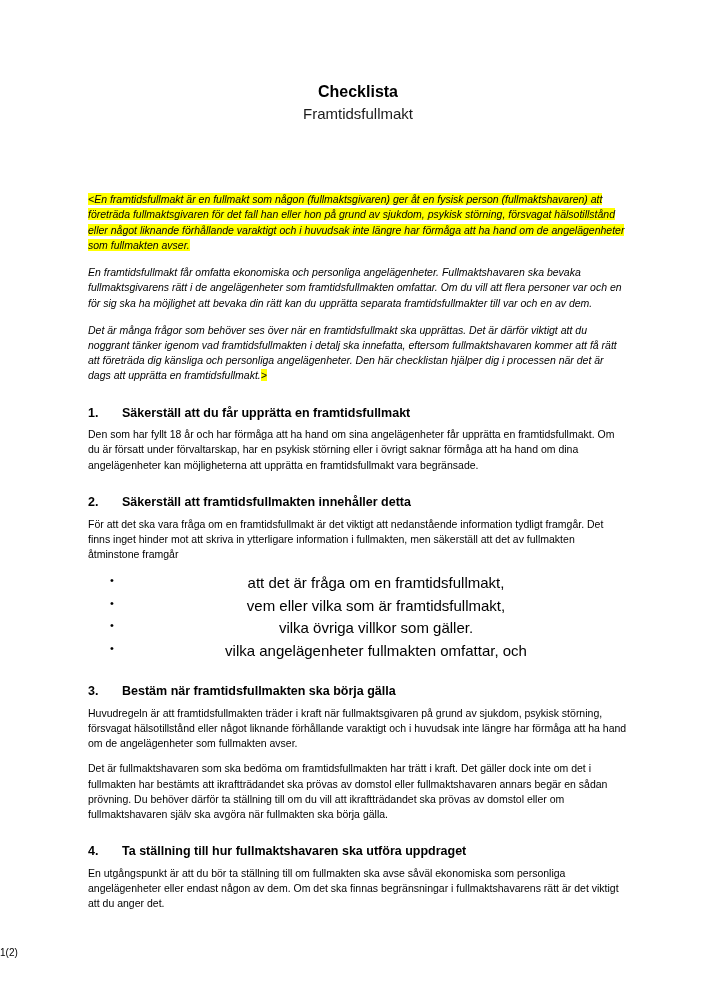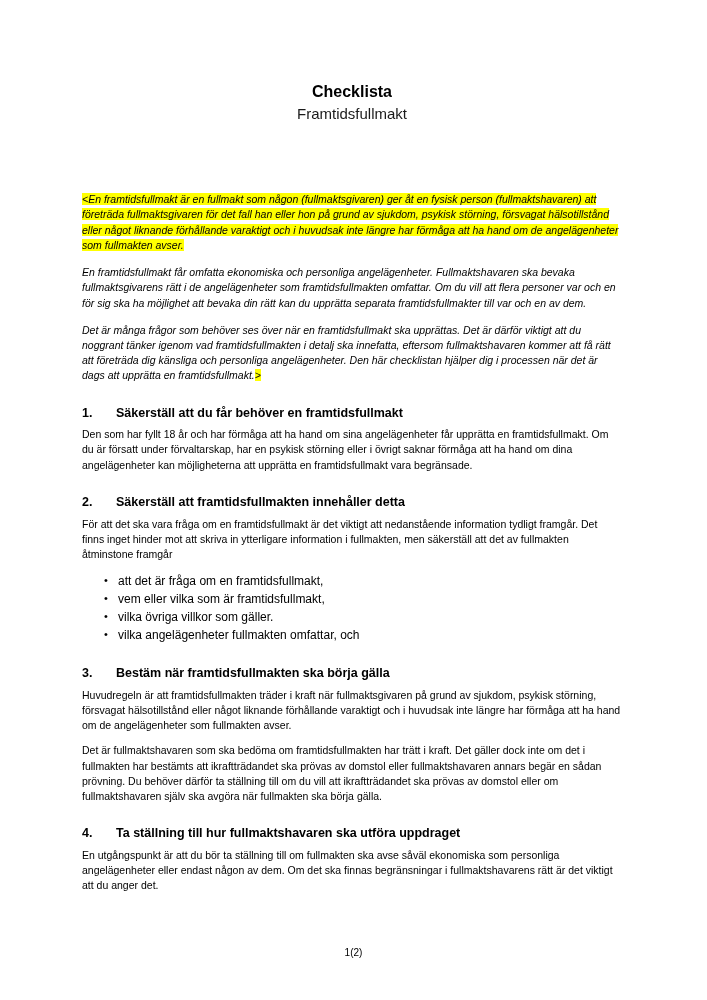--- a/index.html
+++ b/index.html
@@ -14,21 +14,21 @@
     width: 707px;
     height: 1000px;
     background: #ffffff;
     margin: 0 auto;
     position: relative;
     box-sizing: border-box;
     overflow: hidden;
   }
   .content {
     position: absolute;
-    left: 82px;
+    left: 88px;
     top: 0;
     width: 540px;
   }
   .doc-title {
     text-align: center;
     font-size: 16px;
     font-weight: bold;
     color: #000;
     margin-top: 82px;
     line-height: 1.2;
@@ -75,60 +75,61 @@
     line-height: 1.45;
     color: #000;
     margin: 0 0 10px 0;
   }
   ul.bullets {
     margin: 8px 0 10px 0;
     padding-left: 36px;
     list-style: none;
   }
   ul.bullets li {
-    font-size: 12px;
+    font-size: 15px;
     line-height: 1.5;
     color: #000;
     position: relative;
     padding-left: 0;
+    text-align: center;
   }
   ul.bullets li::before {
     content: "\2022";
     position: absolute;
     left: -14px;
     top: 0;
     font-size: 11px;
   }
   .footer {
     position: absolute;
     left: 0;
     right: 0;
     bottom: 42px;
-    text-align: center;
+    text-align: left;
     font-size: 10px;
     color: #000;
   }
 </style>
 </head>
 <body>
 
 <div class="page">
   <div class="content">
 
     <div class="doc-title">Checklista</div>
     <div class="doc-subtitle">Framtidsfullmakt</div>
 
     <div class="intro-block">
       <p class="intro-para"><span class="marker">&lt;</span><span class="hl">En framtidsfullmakt är en fullmakt som någon (fullmaktsgivaren) ger åt en fysisk person (fullmaktshavaren) att företräda fullmaktsgivaren för det fall han eller hon på grund av sjukdom, psykisk störning, försvagat hälsotillstånd eller något liknande förhållande varaktigt och i huvudsak inte längre har förmåga att ha hand om de angelägenheter som fullmakten avser.</span></p>
       <p class="intro-para">En framtidsfullmakt får omfatta ekonomiska och personliga angelägenheter. Fullmaktshavaren ska bevaka fullmaktsgivarens rätt i de angelägenheter som framtidsfullmakten omfattar. Om du vill att flera personer var och en för sig ska ha möjlighet att bevaka din rätt kan du upprätta separata framtidsfullmakter till var och en av dem.</p>
       <p class="intro-para"><span>Det är många frågor som behöver ses över när en framtidsfullmakt ska upprättas. Det är därför viktigt att du noggrant tänker igenom vad framtidsfullmakten i detalj ska innefatta, eftersom fullmaktshavaren kommer att få rätt att företräda dig känsliga och personliga angelägenheter. Den här checklistan hjälper dig i processen när det är dags att upprätta en framtidsfullmakt.</span><span class="marker">&gt;</span></p>
     </div>
 
     <h2 class="sec">
-      <span class="num">1.</span><span>Säkerställ att du får behöver en framtidsfullmakt</span>
+      <span class="num">1.</span><span>Säkerställ att du får upprätta en framtidsfullmakt</span>
     </h2>
     <p class="body">Den som har fyllt 18 år och har förmåga att ha hand om sina angelägenheter får upprätta en framtidsfullmakt. Om du är försatt under förvaltarskap, har en psykisk störning eller i övrigt saknar förmåga att ha hand om dina angelägenheter kan möjligheterna att upprätta en framtidsfullmakt vara begränsade.</p>
 
     <h2 class="sec">
       <span class="num">2.</span><span>Säkerställ att framtidsfullmakten innehåller detta</span>
     </h2>
     <p class="body">För att det ska vara fråga om en framtidsfullmakt är det viktigt att nedanstående information tydligt framgår. Det finns inget hinder mot att skriva in ytterligare information i fullmakten, men säkerställ att det av fullmakten åtminstone framgår</p>
     <ul class="bullets">
       <li>att det är fråga om en framtidsfullmakt,</li>
       <li>vem eller vilka som är framtidsfullmakt,</li>

